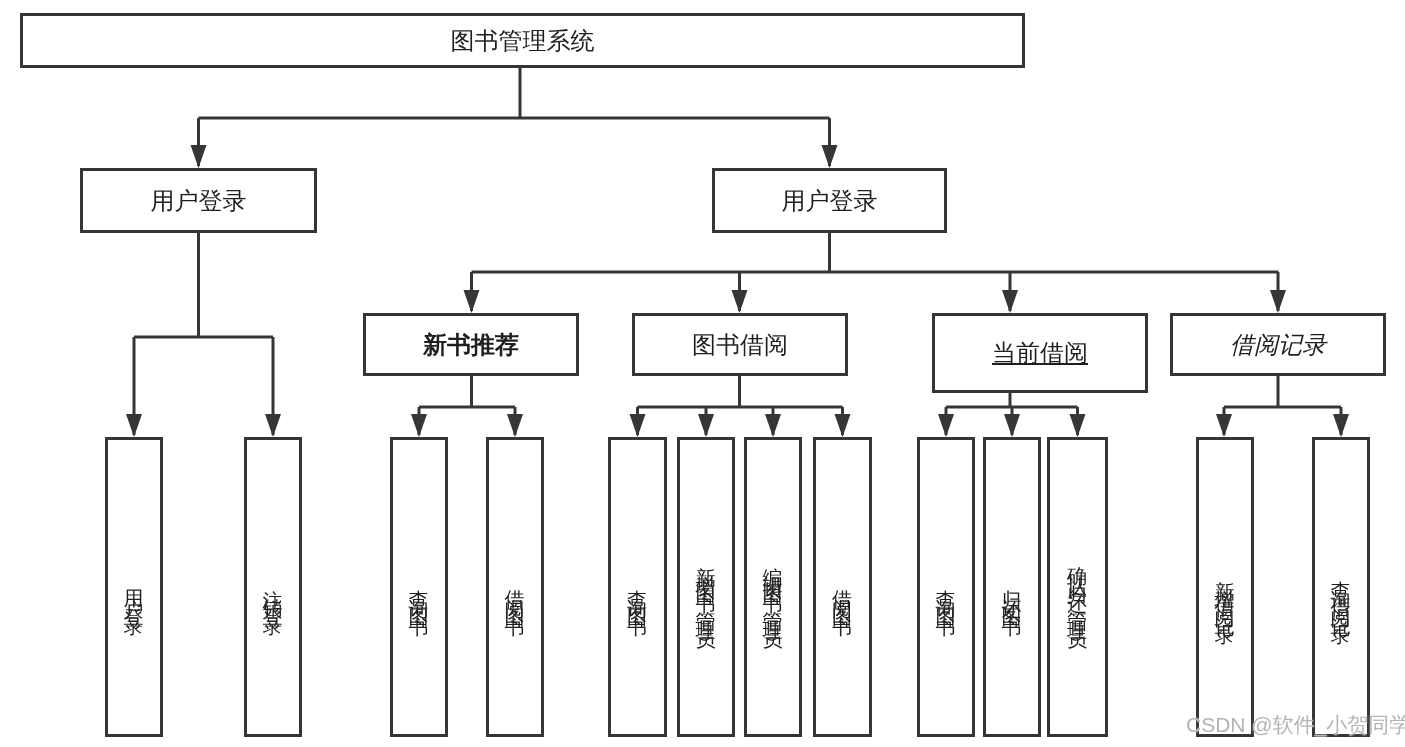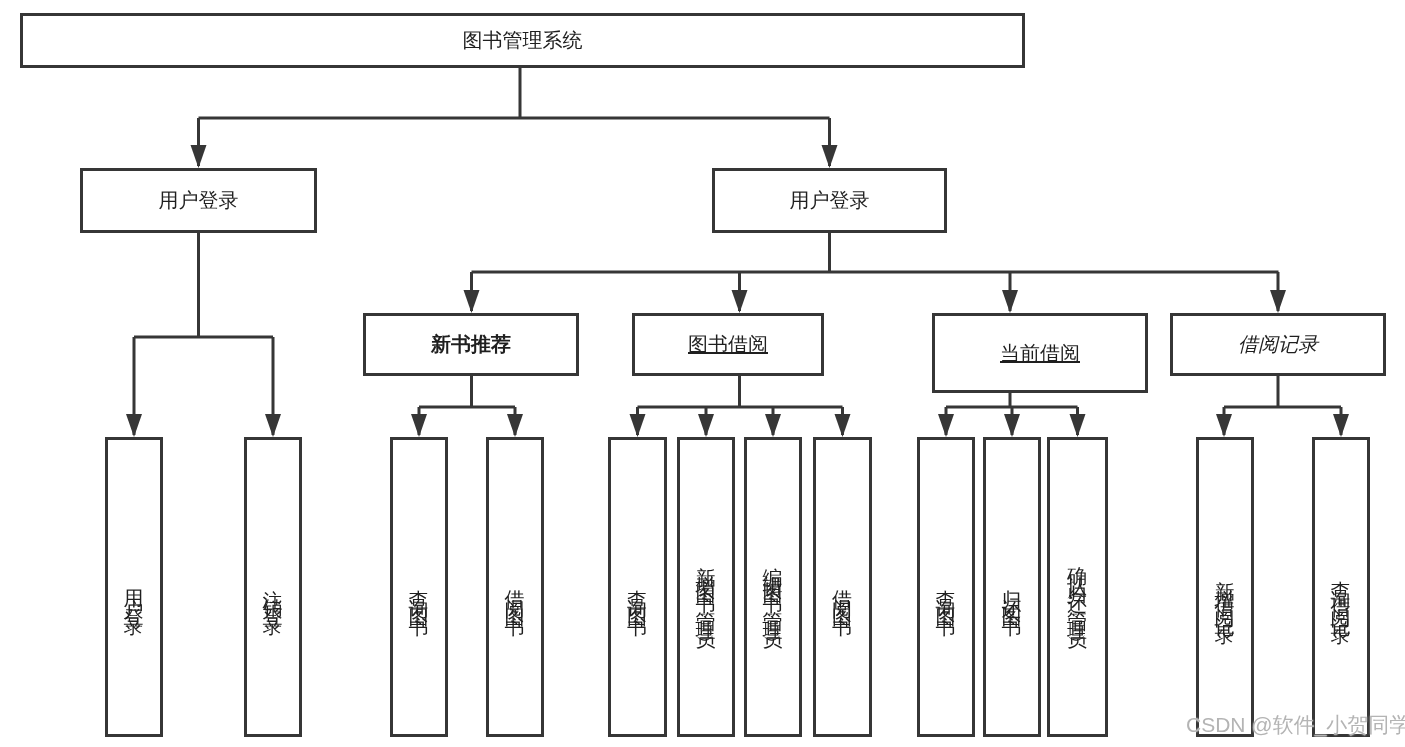--- a/index.html
+++ b/index.html
@@ -28,21 +28,21 @@
     box-sizing: border-box;
     background: #ffffff;
     border: 3px solid #363636;
     display: flex;
     align-items: center;
     justify-content: center;
     color: #1f1f1f;
     z-index: 2;
   }
   .hbox {
-    font-size: 20px;
+    font-size: 24px;
     text-align: center;
     white-space: nowrap;
   }
   .vbox span {
     writing-mode: vertical-rl;
     text-orientation: mixed;
     font-size: 20px;
     letter-spacing: 9px;
     margin-bottom: -9px;
     line-height: 1;
@@ -103,21 +103,21 @@
   <div class="node hbox" style="left:80px; top:168px; width:237px; height:65px;">
     <span>用户登录</span>
   </div>
   <div class="node hbox" style="left:712px; top:168px; width:235px; height:65px;">
     <span>用户登录</span>
   </div>
 
   <div class="node hbox" style="left:363px; top:313px; width:216px; height:63px;font-weight:bold;">
     <span>新书推荐</span>
   </div>
-  <div class="node hbox" style="left:632px; top:313px; width:192px; height:63px;text-decoration:underline;">
+  <div class="node hbox" style="left:632px; top:313px; width:216px; height:63px;">
     <span>图书借阅</span>
   </div>
   <div class="node hbox" style="left:932px; top:313px; width:216px; height:80px;text-decoration:underline;">
     <span>当前借阅</span>
   </div>
   <div class="node hbox" style="left:1170px; top:313px; width:216px; height:63px;font-style:italic;">
     <span>借阅记录</span>
   </div>
 
   <div class="node vbox" style="left:105px; top:437px; width:58px; height:300px;">

